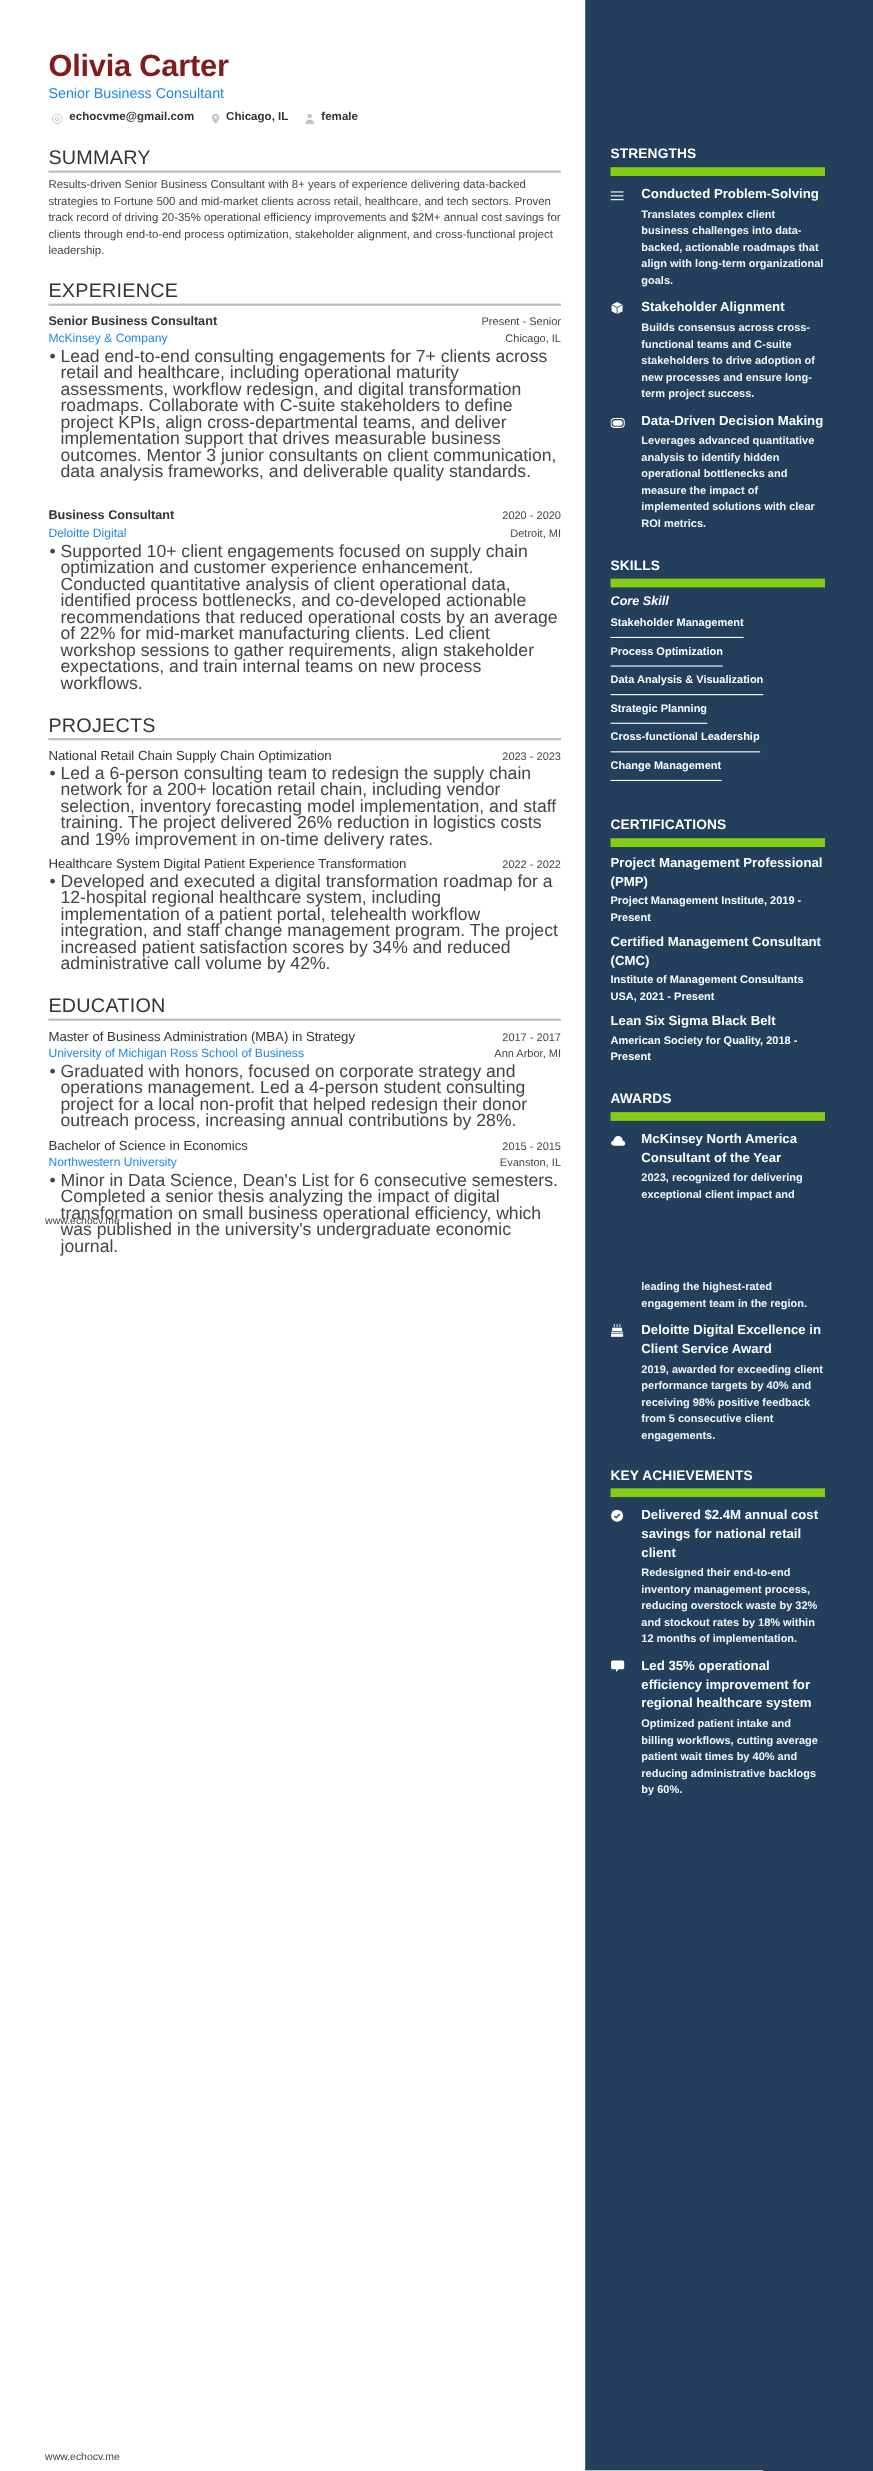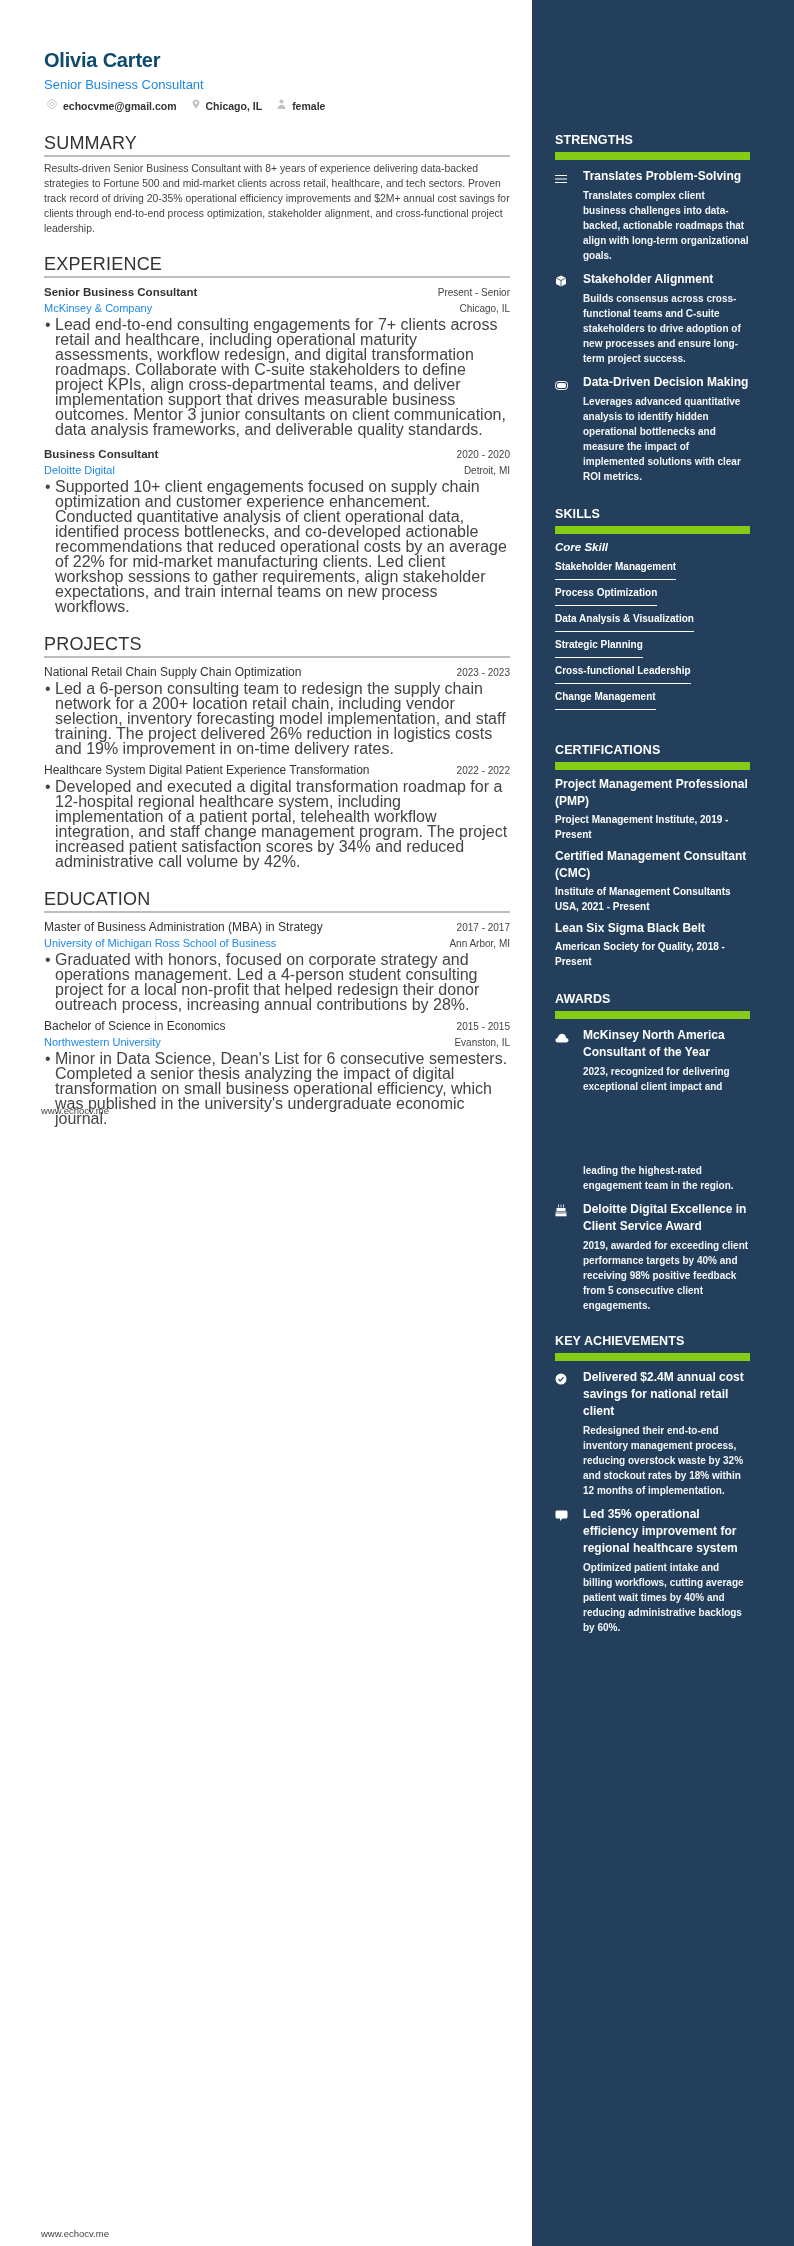--- a/index.html
+++ b/index.html
@@ -1,27 +1,27 @@
 <!DOCTYPE html>
 <html><head>
 <meta charset="utf-8">
 <style>
   * { box-sizing: border-box; margin: 0; padding: 0; }
   html, body { width: 794px; height: 2246px; background: #ffffff; }
   body { position: relative; font-family: "Liberation Sans", sans-serif; color: #333; overflow: hidden; }
   .sidebar-bg { position: absolute; left: 532px; top: 0; width: 262px; height: 2246px; background: #233f5c; }
   .main { position: absolute; left: 44px; top: 46px; width: 466px; }
-  .name { font-size: 20px; font-weight: bold; color: #0c4a6e; line-height: 28px; letter-spacing: -0.2px; }
+  .name { font-size: 28px; font-weight: bold; color: #7f1d1d; line-height: 28px; letter-spacing: -0.2px; }
   .title { font-size: 13px; color: #1e88e5; margin-top: 3px; line-height: 16px; }
   .contacts { display: flex; align-items: center; margin-top: 6px; font-size: 10.5px; font-weight: bold; color: #333; line-height: 14px; }
-  .contact { display: flex; align-items: flex-start; margin-right: 12px; margin-left: 3px; }
+  .contact { display: flex; align-items: flex-end; margin-right: 12px; margin-left: 3px; }
   .contact svg { margin-right: 6px; }
   .sec-head { font-size: 18px; color: #333; letter-spacing: 0.2px; line-height: 16px; padding-bottom: 4px; border-bottom: 2px solid #bdbdbd; margin-top: 16px; }
   .summary { font-size: 10.4px; line-height: 15px; color: #444; margin-top: 4px; }
-  .entry { margin-top: 9px; }
+  .entry { margin-top: 24px; }
   .row { display: flex; justify-content: space-between; align-items: baseline; }
   .role { font-size: 11.5px; font-weight: bold; color: #333; line-height: 16px; }
   .role.light { font-weight: normal; font-size: 12px; }
   .date { font-size: 10px; color: #444; }
   .org { font-size: 11px; color: #1e88e5; line-height: 16px; }
   .loc { font-size: 10px; color: #444; }
   ul.bul { list-style: none; margin-top: 1px; }
   ul.bul li { position: relative; padding-left: 11px; font-size: 16px; line-height: 15px; color: #444; }
   ul.bul li::before { content: "\2022"; position: absolute; left: 1px; top: 0; color: #444; }
   .footer-url { position: absolute; left: 41px; font-size: 9.5px; color: #444; }
@@ -158,21 +158,21 @@
 
   <div class="s-item">
     <div class="s-icon">
       <svg width="12" height="10" viewBox="0 0 12 10">
           <rect x="0" y="1" width="12" height="1" fill="#fff"></rect>
           <rect x="0" y="4.5" width="12" height="1" fill="#fff"></rect>
           <rect x="0" y="8" width="12" height="1" fill="#fff"></rect>
         </svg>
     </div>
     <div class="s-body">
-      <div class="s-title">Translates Problem-Solving</div>
+      <div class="s-title">Conducted Problem-Solving</div>
       <div class="s-desc">Translates complex client business challenges into data-backed, actionable roadmaps that align with long-term organizational goals.</div>
     </div>
   </div>
   <div class="s-item">
     <div class="s-icon">
       <svg width="12" height="12" viewBox="0 0 12 12">
           <path d="M6 0.5 11 3v6L6 11.5 1 9V3z" fill="#fff"></path>
           <path d="M1 3 6 5.5 11 3M6 5.5v6" stroke="#233f5c" stroke-width="0.8" fill="none"></path>
         </svg>
     </div>

